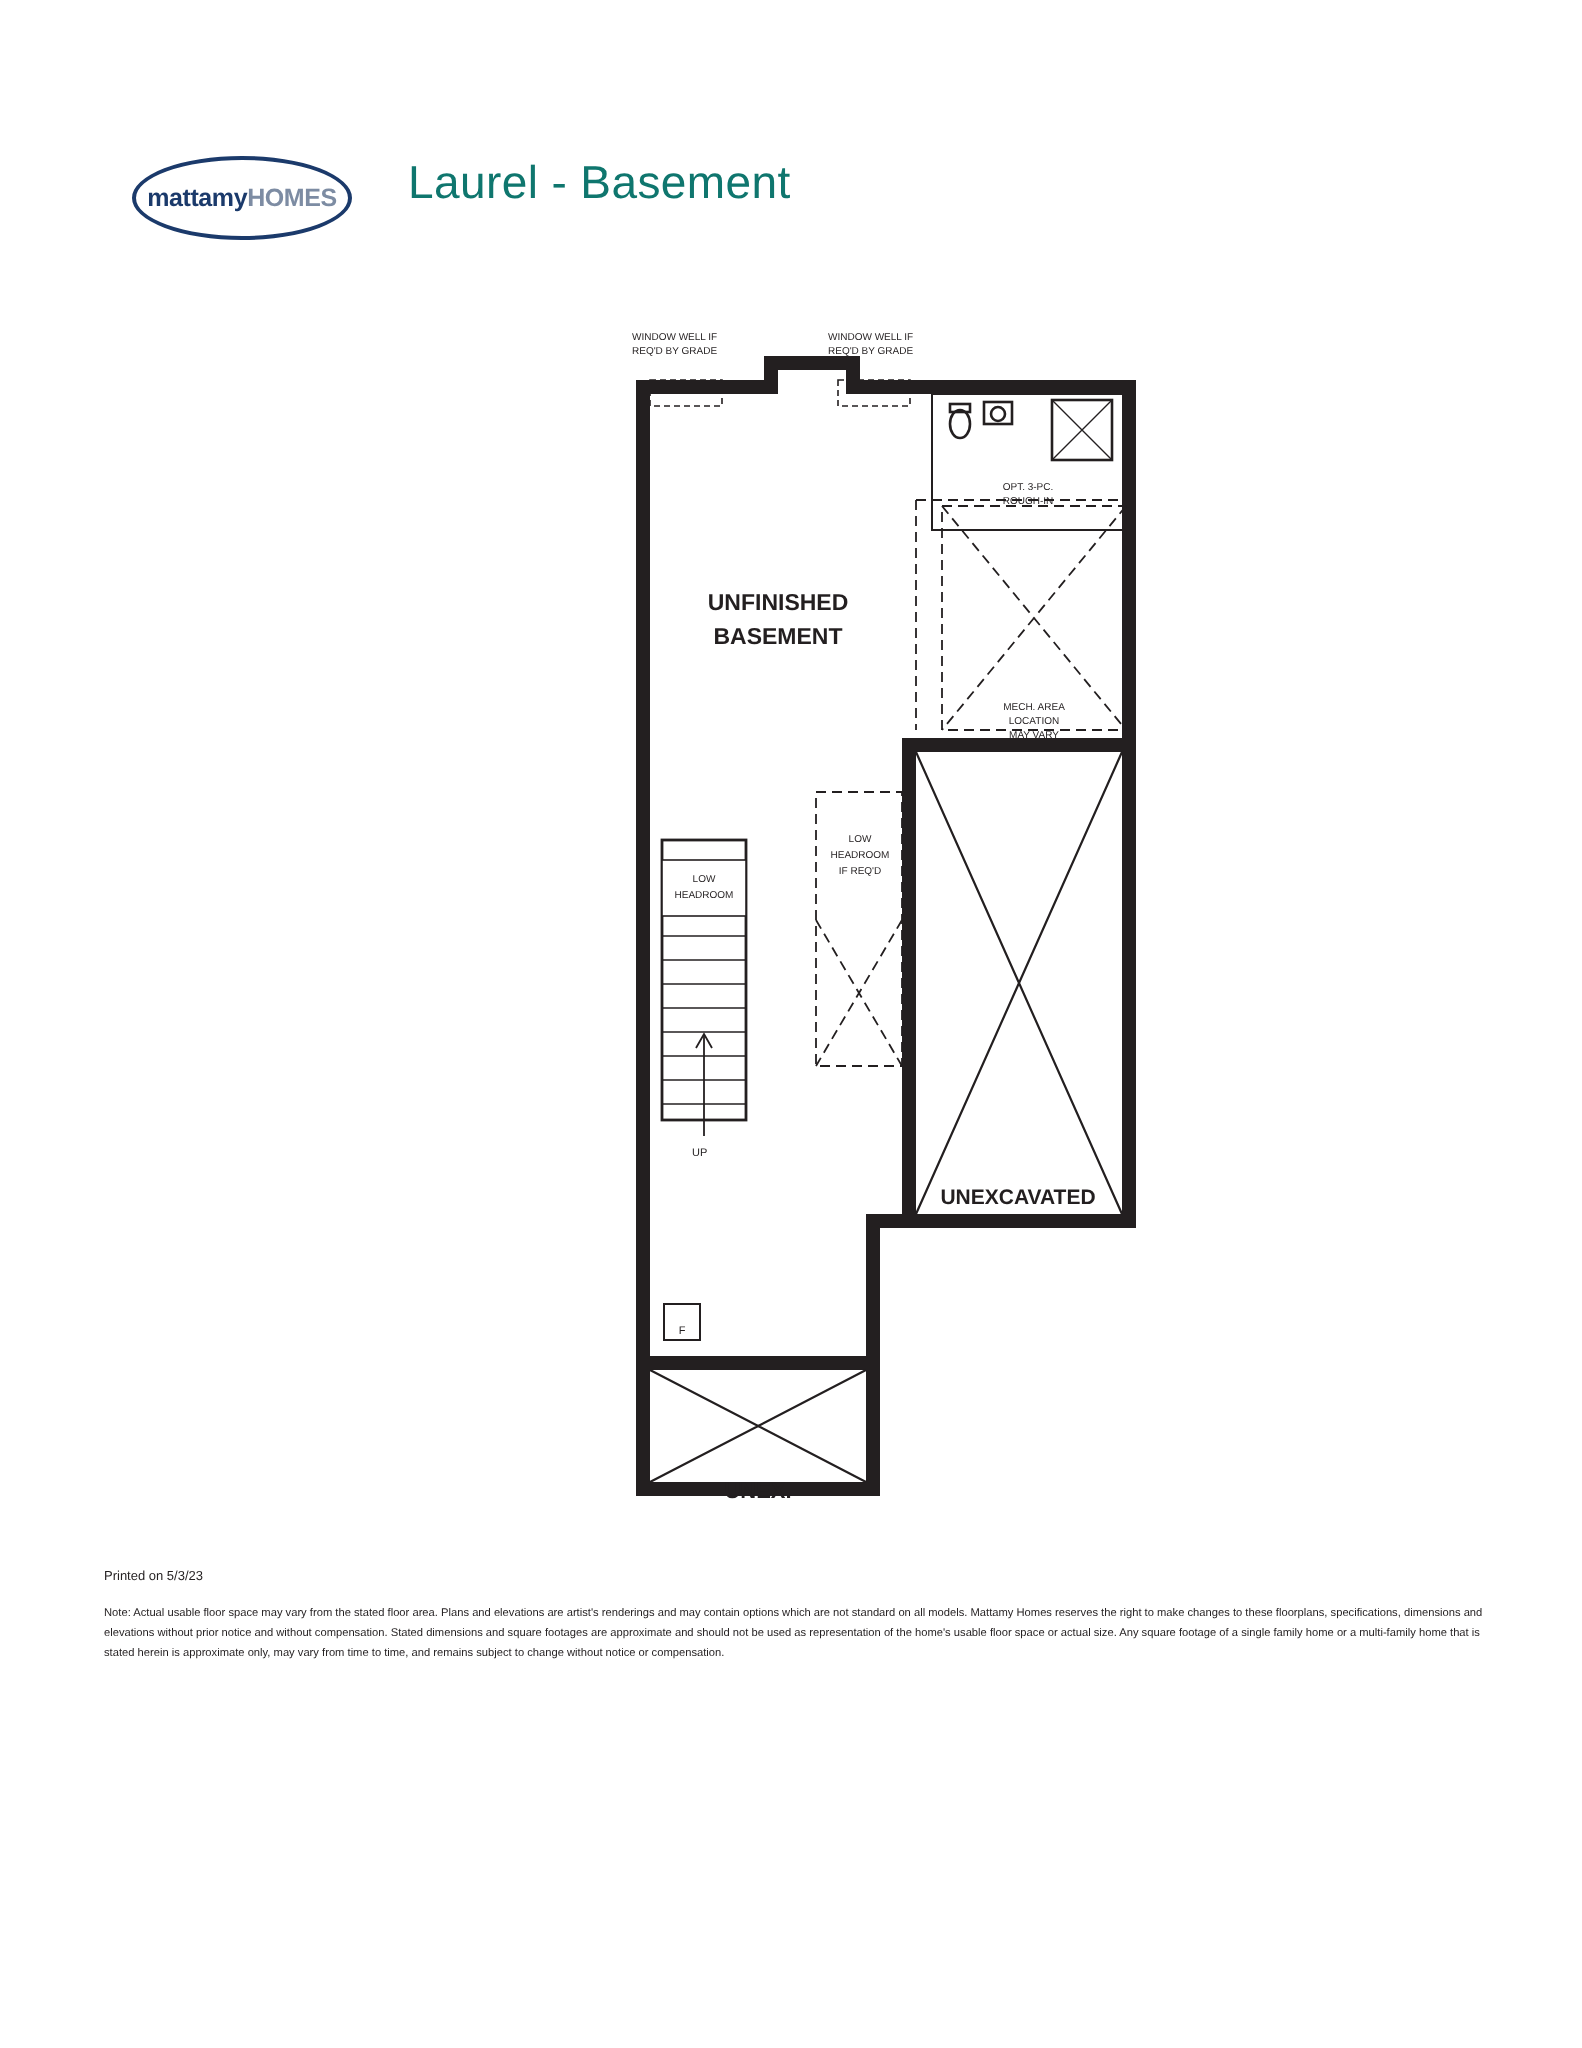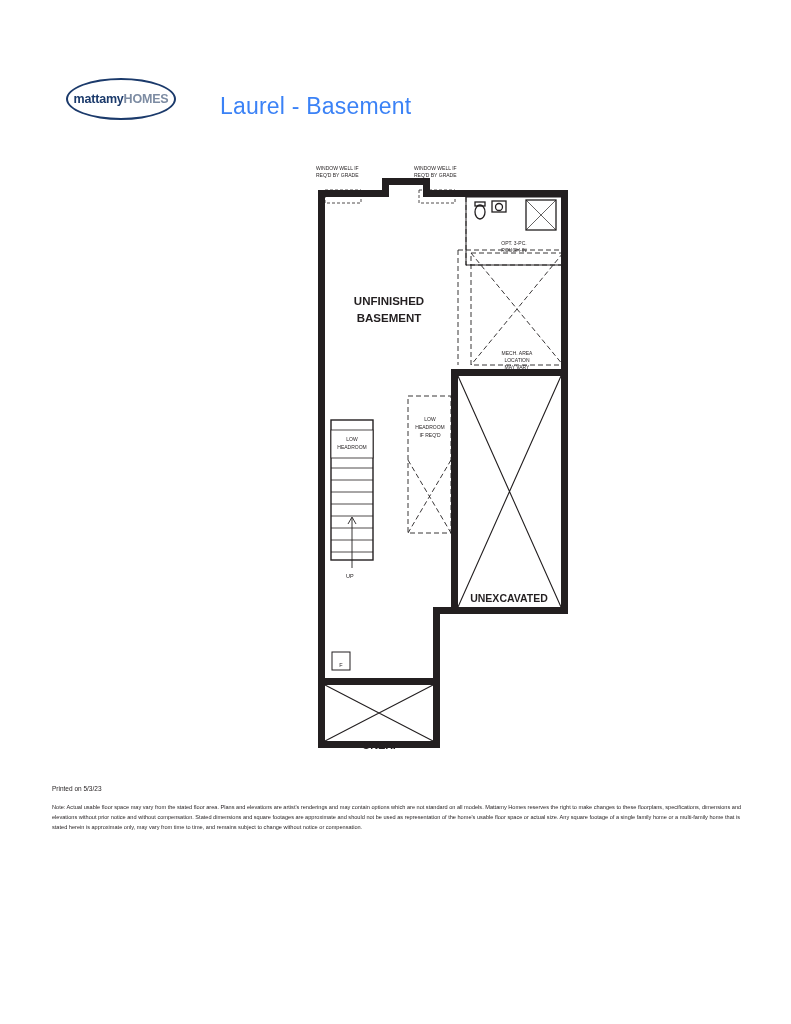--- a/index.html
+++ b/index.html
@@ -20,21 +20,21 @@
     width: 791px;
     height: 1024px;
   }
 
   
   .header {
     position: absolute;
     left: 66px;
     top: 78px;
     display: flex;
-    align-items: flex-end;
+    align-items: flex-start;
   }
   .logo {
     width: 110px;
     height: 42px;
     position: relative;
     display: flex;
     align-items: center;
     justify-content: center;
   }
   .logo-oval {
@@ -52,23 +52,23 @@
     font-size: 12.5px;
     font-weight: bold;
     letter-spacing: -0.2px;
     color: #1b3a6b;
     white-space: nowrap;
   }
   .logo-text .mat { color: #1b3a6b; }
   .logo-text .homes { color: #7d8ca3; font-weight: bold; }
 
   .plan-title {
-    margin-left: 44px;
+    margin-left: 28px;
     font-size: 23px;
-    color: #3b82f6;
+    color: #0f766e;
     font-weight: normal;
     letter-spacing: 0.2px;
   }
 
   
   .plan-wrap {
     position: absolute;
     left: 0;
     top: 140px;
     width: 791px;

